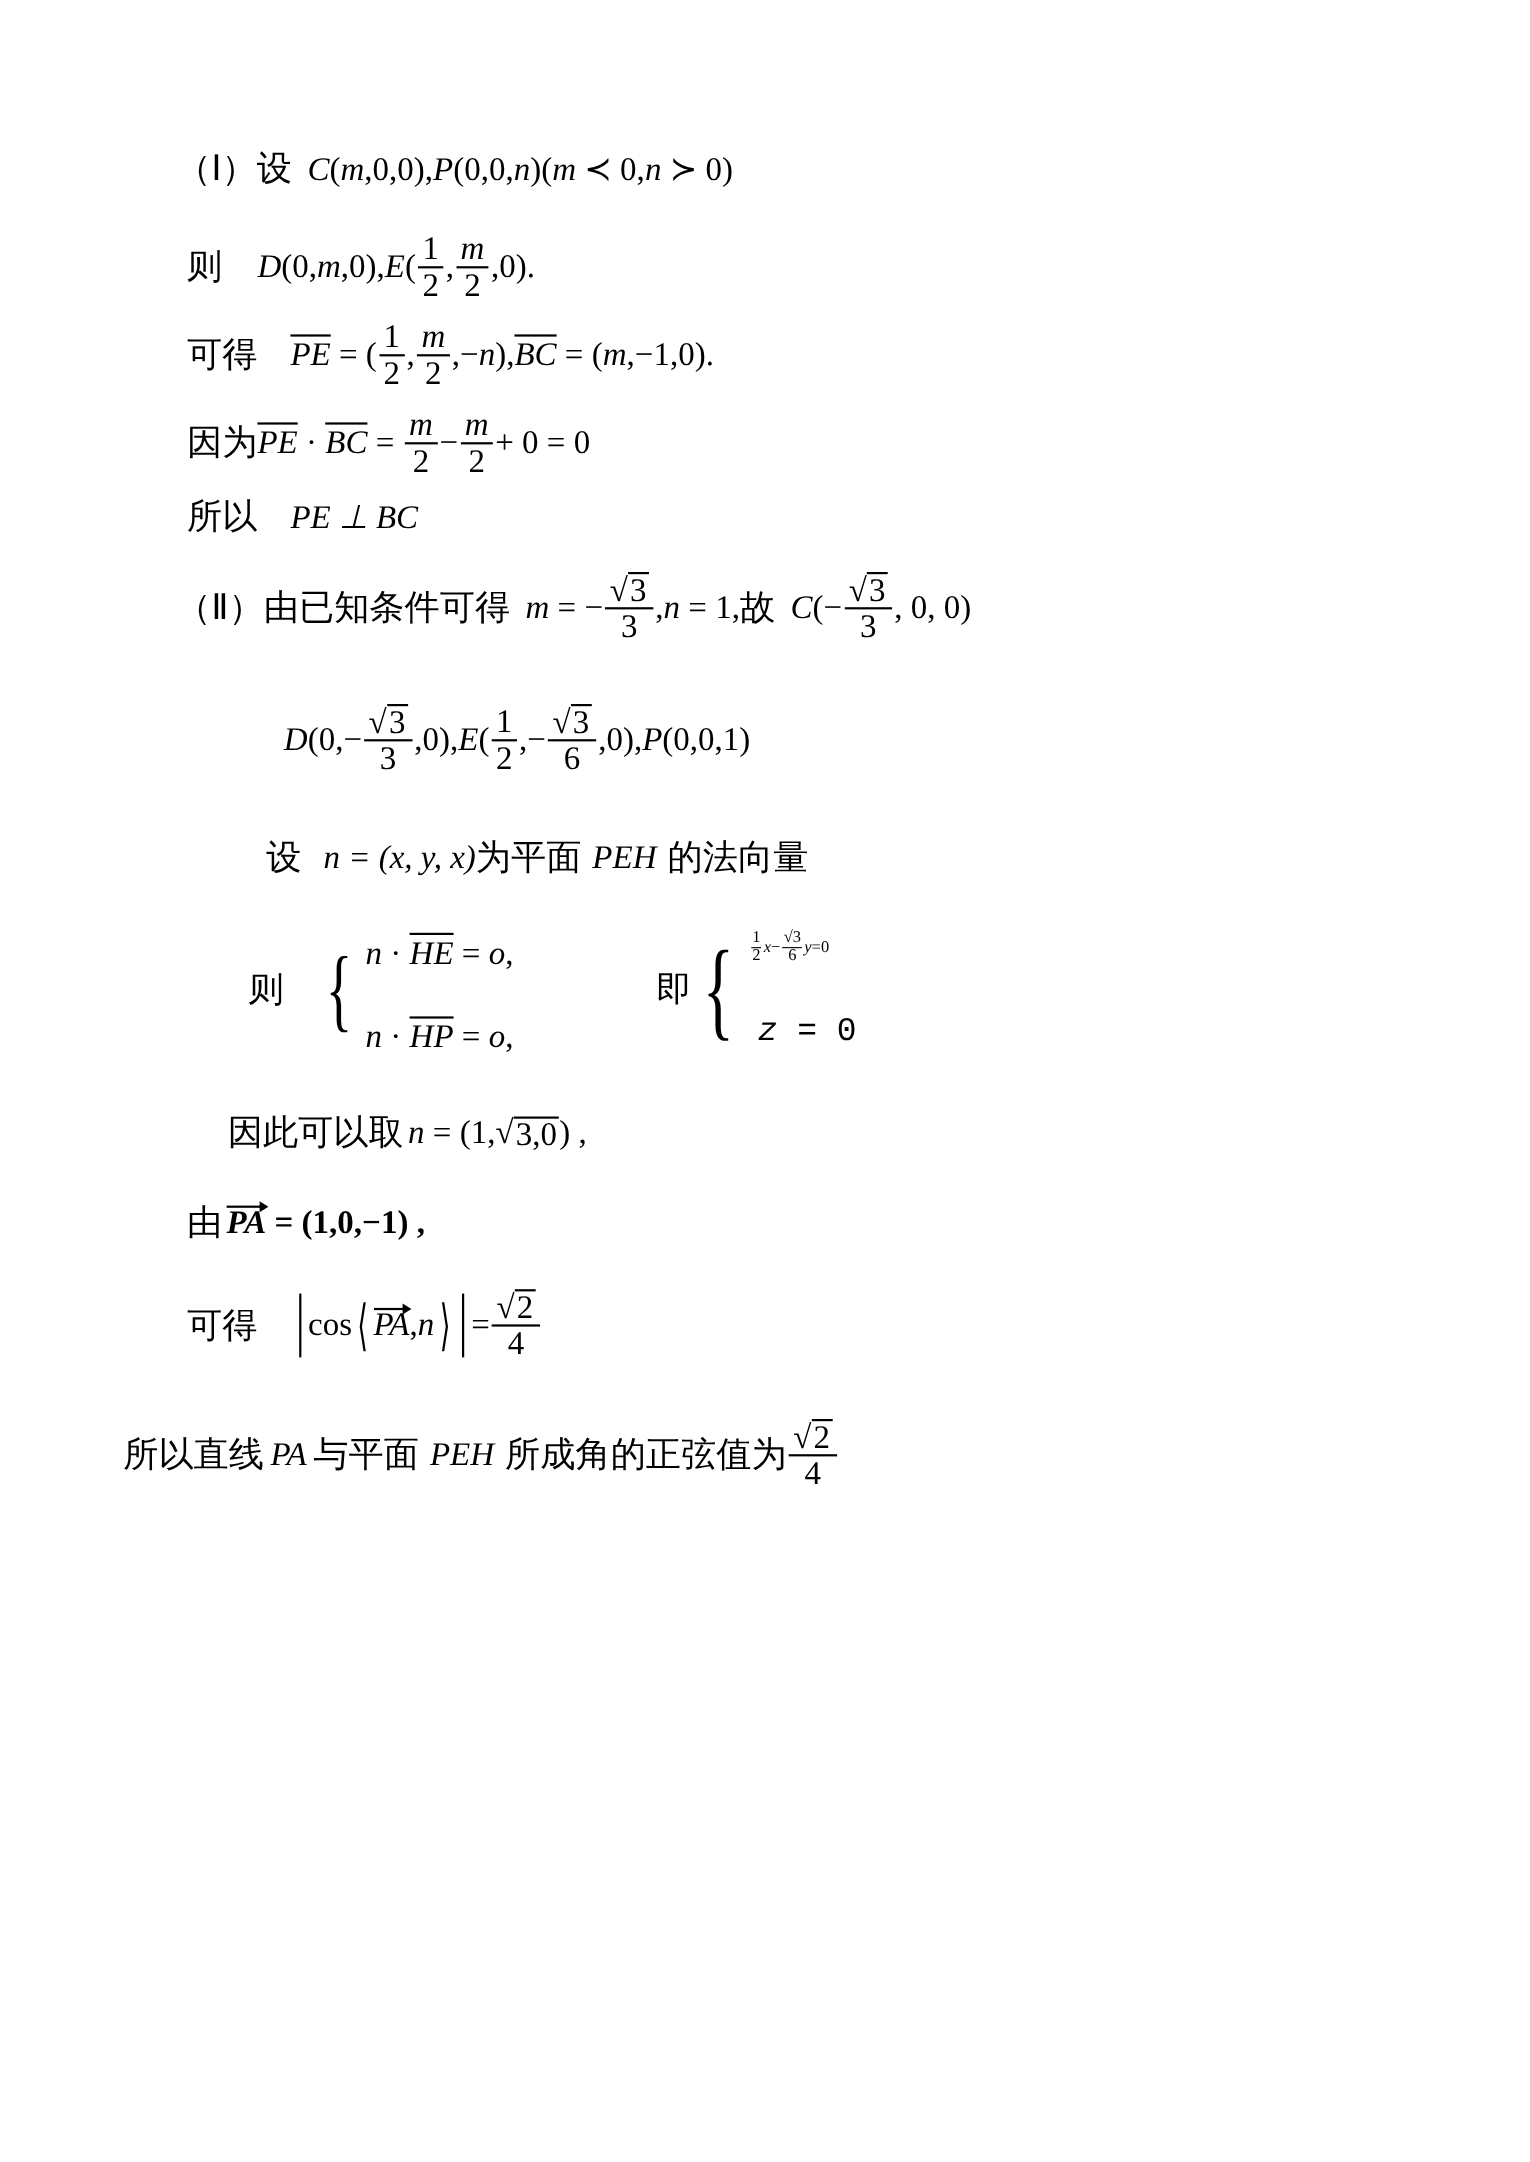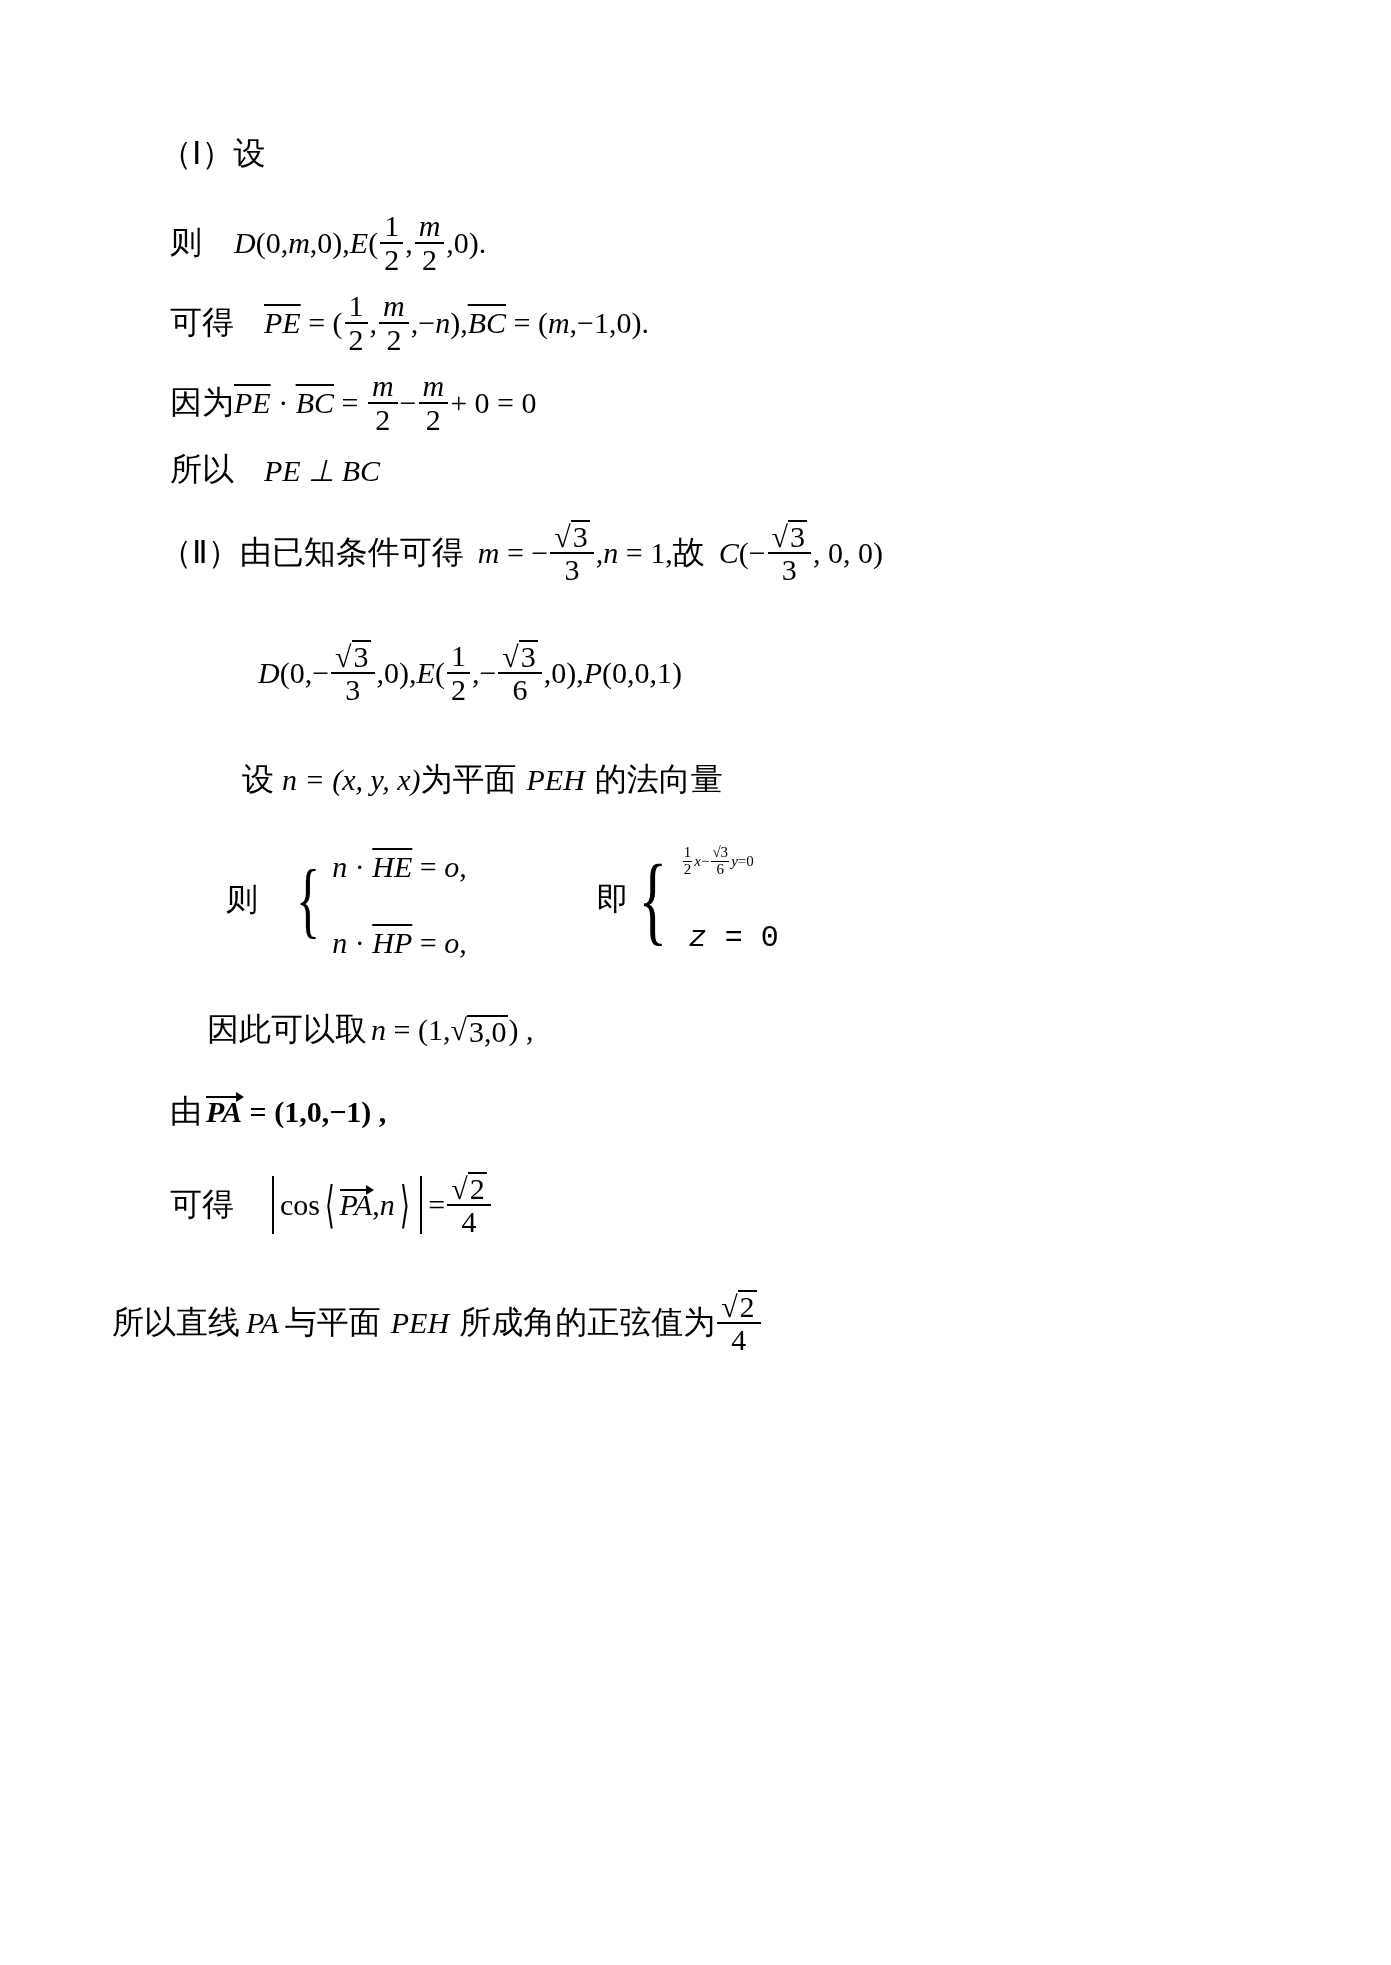--- a/index.html
+++ b/index.html
@@ -27,20 +27,23 @@
   .arrow::after { content: ""; position: absolute; right: -2px; top: -3px; border-left: 8px solid #000;
                   border-top: 5px solid transparent; border-bottom: 5px solid transparent; }
   .angle { font-size: 50px; font-weight: 100; transform: scaleX(0.5); display: inline-block; line-height: 1; }
   .abs { display: inline-block; width: 2px; height: 58px; background: #000; margin: 0 6px; }
 </style>
 </head>
 <body>
 
 <div class="line" style="left:160px; top:132px;">
   <span class="cjk">（Ⅰ）设</span>
+  <span class="m" style="margin-left:14px;">
+    <span class="i">C</span>(<span class="i">m</span>,0,0),<span class="i">P</span>(0,0,<span class="i">n</span>)(<span class="i">m</span> ≺ 0,<span class="i">n</span> ≻ 0)
+  </span>
 </div>
 
 <div class="line" style="left:170px; top:210px;">
   <span class="cjk">则</span>
   <span class="m" style="margin-left:32px; display:inline-flex; align-items:center;">
     <span class="i">D</span>(0,<span class="i">m</span>,0),<span class="i">E</span>(<span class="frac">
         <span class="num">1</span>
         <span class="den">2</span>
       </span>,<span class="frac">
         <span class="num i">m</span>
@@ -119,21 +122,21 @@
             <span class="rad">√</span>
             <span class="body">3</span>
           </span></span>
         <span class="den">6</span>
       </span>,0),<span class="i">P</span>(0,0,1)
   </span>
 </div>
 
 <div class="line" style="left:242px; top:758px;">
   <span class="cjk">设</span>
-  <span class="m i" style="margin-left:8px;">n = (x, y, x)</span>
+  <span class="m i" style="margin-left:20px;">n = (x, y, x)</span>
   <span class="cjk">为平面</span>
   <span class="m i" style="margin:0 10px;">PEH</span>
   <span class="cjk">的法向量</span>
 </div>
 
 <div class="line" style="left:226px; top:840px; height:120px;">
   <span class="cjk">则</span>
   <span style="display:inline-flex; align-items:center; margin-left:30px;">
     <span class="brace">{</span>
     <span class="sys m" style="height:100px;">

